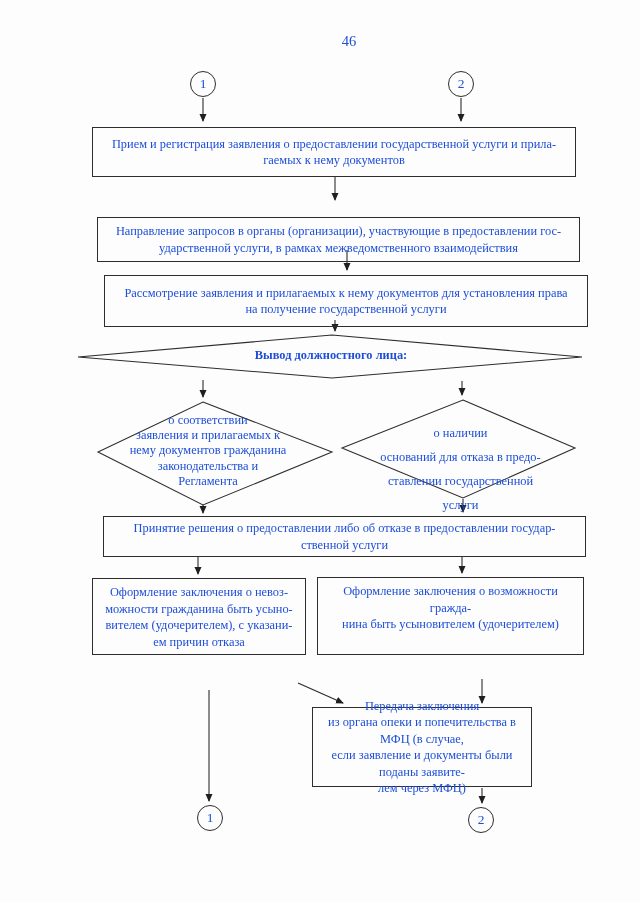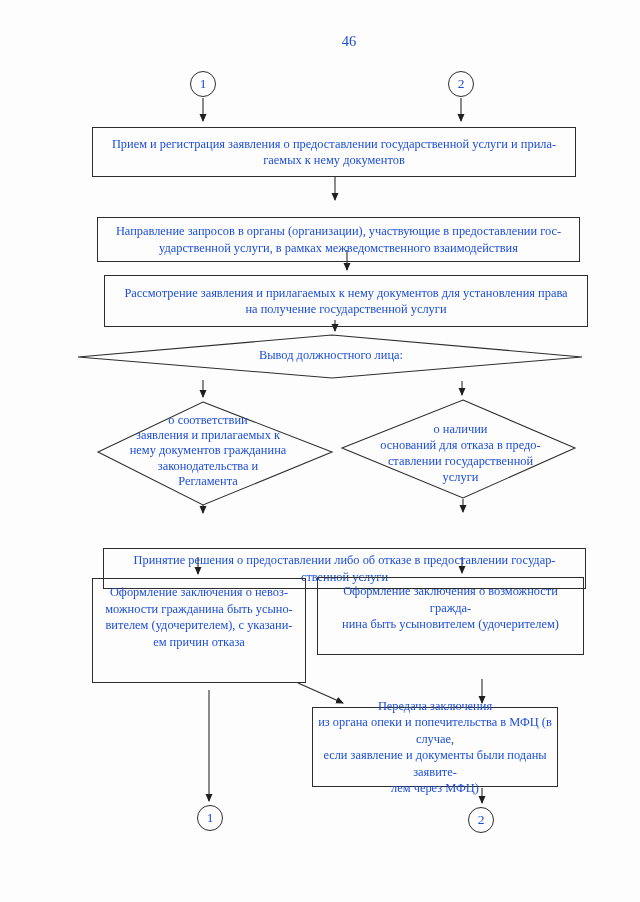--- a/index.html
+++ b/index.html
@@ -104,45 +104,45 @@
 
   <div class="node-box" style="left:92px; top:127px; width:484px; height:50px;">Прием и регистрация заявления о предоставлении государственной услуги и прила-
 гаемых к нему документов</div>
 
   <div class="node-box" style="left:97px; top:205px; width:483px; height:45px;margin-top:12px;">Направление запросов в органы (организации), участвующие в предоставлении гос-
 ударственной услуги, в рамках межведомственного взаимодействия</div>
 
   <div class="node-box" style="left:104px; top:275px; width:484px; height:52px;">Рассмотрение заявления и прилагаемых к нему документов для установления права
 на получение государственной услуги</div>
 
-  <div class="diamond-label" style="left:231px; top:348px; width:200px;">Вывод должностного лица:</div>
+  <div class="diamond-label" style="left:231px; top:348px; width:200px;font-weight:bold;">Вывод должностного лица:</div>
 
   <div class="diamond-label" style="left:108px; top:413px; width:200px; line-height:15.2px;">о соответствии
 заявления и прилагаемых к
 нему документов гражданина
 законодательства и
 Регламента</div>
 
-  <div class="diamond-label" style="left:358px; top:421px; width:205px; line-height:16px;">о наличии
+  <div class="diamond-label" style="left:358px; top:421px; width:205px; line-height:24px;">о наличии
 оснований для отказа в предо-
 ставлении государственной
 услуги</div>
 
-  <div class="node-box" style="left:103px; top:516px; width:483px; height:41px;margin-top:32px;">Принятие решения о предоставлении либо об отказе в предоставлении государ-
+  <div class="node-box" style="left:103px; top:516px; width:483px; height:41px;">Принятие решения о предоставлении либо об отказе в предоставлении государ-
 ственной услуги</div>
 
-  <div class="node-box top-align" style="left:92px; top:578px; width:214px; height:105px;">Оформление заключения о невоз-
+  <div class="node-box top-align" style="left:92px; top:578px; width:214px; height:77px;">Оформление заключения о невоз-
 можности гражданина быть усыно-
 вителем (удочерителем), с указани-
 ем причин отказа</div>
 
   <div class="node-box top-align" style="left:317px; top:577px; width:267px; height:78px;">Оформление заключения о возможности гражда-
 нина быть усыновителем (удочерителем)</div>
 
-  <div class="node-box" style="left:312px; top:707px; width:246px; height:80px;">Передача заключения
+  <div class="node-box" style="left:312px; top:707px; width:220px; height:80px;">Передача заключения
 из органа опеки и попечительства в МФЦ (в случае,
 если заявление и документы были поданы заявите-
 лем через МФЦ)</div>
 
   <div class="connector-circle" style="left:197px; top:805px;">
     <span>1</span>
   </div>
   <div class="connector-circle" style="left:468px; top:807px;">
     <span>2</span>
   </div>

